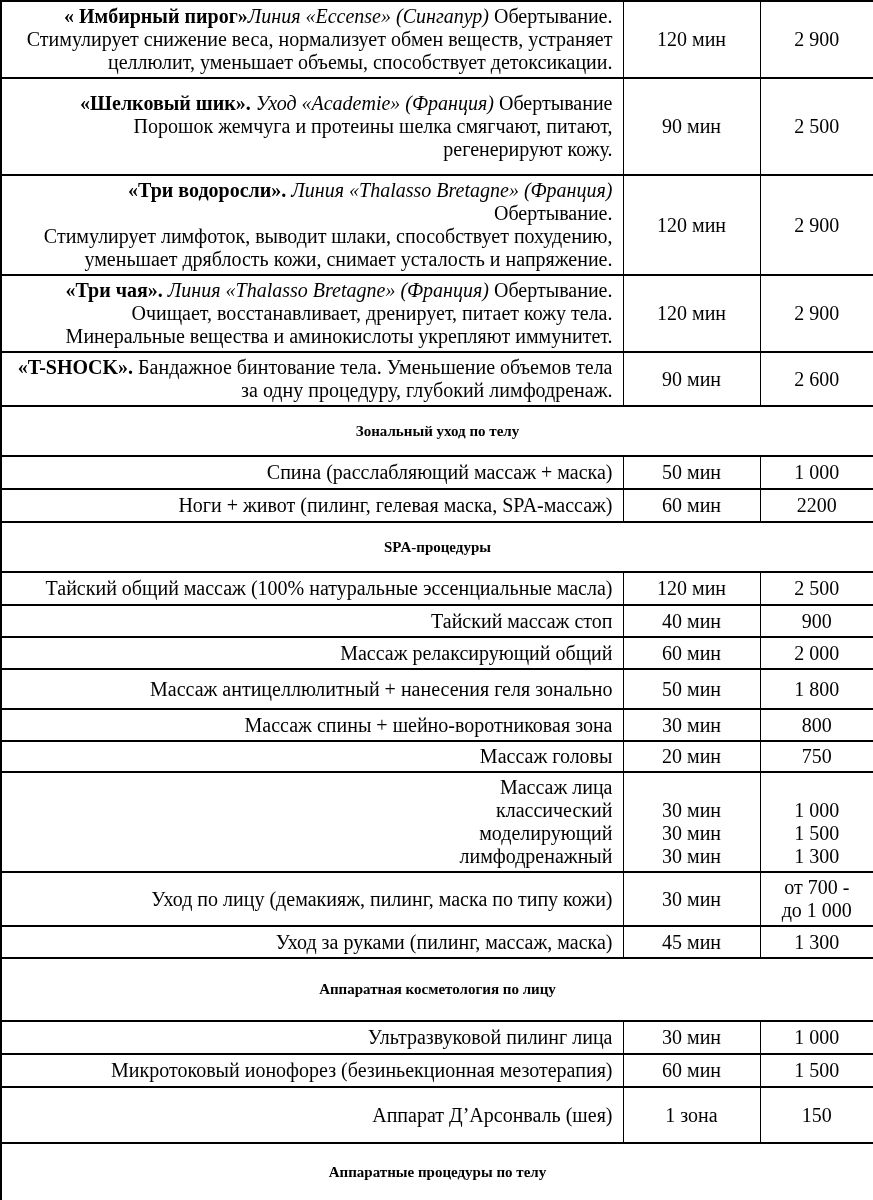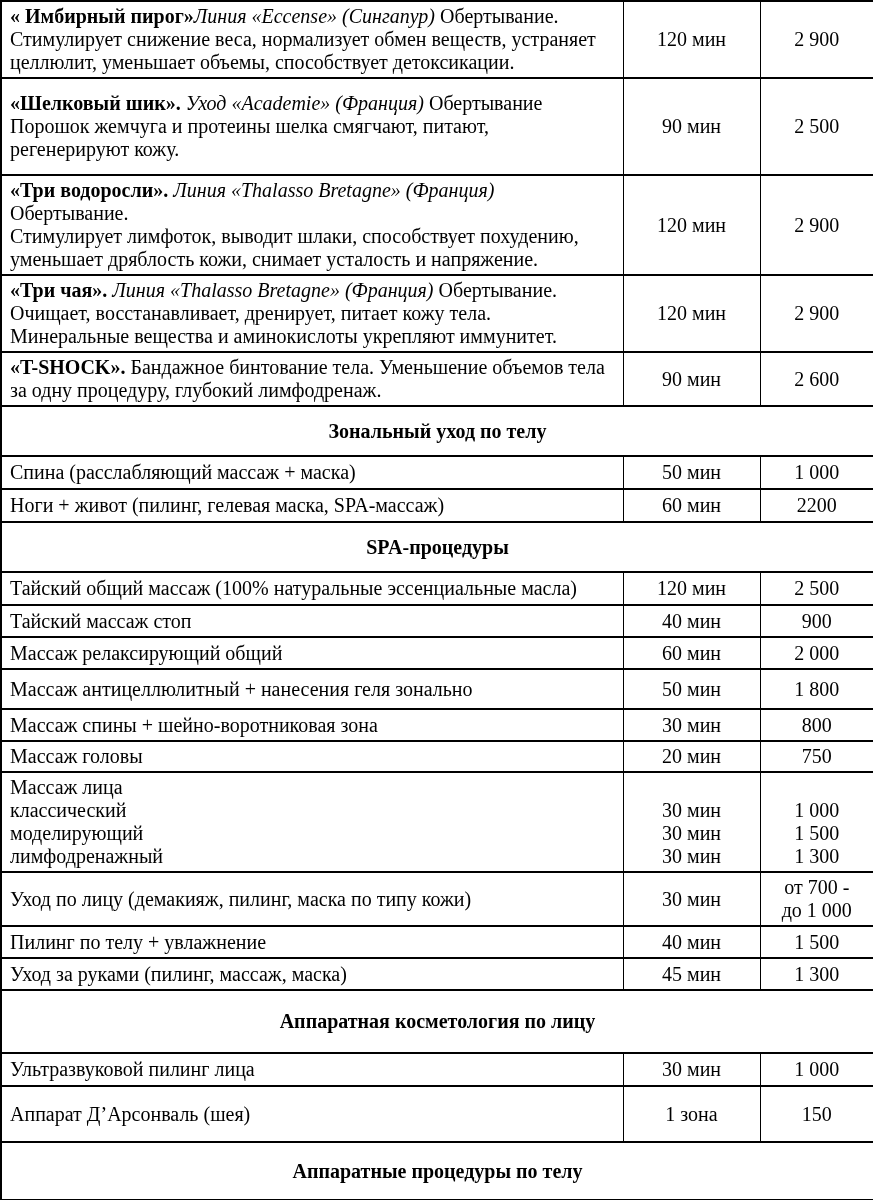--- a/index.html
+++ b/index.html
@@ -29,35 +29,35 @@
     border-bottom: 2px solid #000000;
     border-left: 1px solid #000000;
     border-right: 1px solid #000000;
     vertical-align: middle;
     font-size: 20px;
     line-height: 23px;
     padding: 3px 6px;
     overflow: hidden;
   }
   td.service-name-cell {
-    text-align: left;
+    text-align: right;
     padding-left: 8px;
     padding-right: 10px;
     white-space: pre-line;
   }
   td.duration-cell, td.price-cell {
     text-align: center;
   }
   .seg-b { font-weight: bold; }
   .seg-i { font-style: italic; }
   .ln { min-height: 23px; line-height: 23px; }
   tr.section-header-row td {
     text-align: center;
     font-weight: bold;
-    font-size: 20px;
+    font-size: 15px;
   }
 </style>
 </head>
 <body>
 
 <div class="page">
   <table class="price-table">
     <colgroup id="cols">
         <col style="width: 622px;">
         <col style="width: 137px;">
@@ -215,47 +215,47 @@
           <td class="service-name-cell"><span class="seg-n">Уход по лицу (демакияж, пилинг, маска по типу кожи)</span></td>
           <td class="duration-cell">
             <div class="ln">30 мин</div>
           </td>
           <td class="price-cell">
             <div class="ln">от 700 -</div>
             <div class="ln">до 1 000</div>
           </td>
         </tr>
         <tr style="height: 32px;">
-          <td class="service-name-cell"><span class="seg-n">Пилинг по телу + увлажнение</span></td>
-          <td class="duration-cell">
-            <div class="ln">40 мин</div>
-          </td>
-          <td class="price-cell">
-            <div class="ln">1 500</div>
-          </td>
-        </tr>
-        <tr style="height: 32px;">
           <td class="service-name-cell"><span class="seg-n">Уход за руками (пилинг, массаж, маска)</span></td>
           <td class="duration-cell">
             <div class="ln">45 мин</div>
           </td>
           <td class="price-cell">
             <div class="ln">1 300</div>
           </td>
         </tr>
         <tr class="section-header-row">
           <td colspan="3" class="section-header-cell" style="height: 55px;">Аппаратная косметология по лицу</td>
         </tr>
         <tr style="height: 33px; margin-left: 19px;">
           <td class="service-name-cell"><span class="seg-n">Ультразвуковой пилинг лица</span></td>
           <td class="duration-cell">
             <div class="ln">30 мин</div>
           </td>
           <td class="price-cell">
             <div class="ln">1 000</div>
+          </td>
+        </tr>
+        <tr style="height: 33px;">
+          <td class="service-name-cell"><span class="seg-n">Микротоковый ионофорез (безиньекционная мезотерапия)</span></td>
+          <td class="duration-cell">
+            <div class="ln">60 мин</div>
+          </td>
+          <td class="price-cell">
+            <div class="ln">1 500</div>
           </td>
         </tr>
         <tr style="height: 56px;">
           <td class="service-name-cell"><span class="seg-n">Аппарат Д’Арсонваль (шея)</span></td>
           <td class="duration-cell">
             <div class="ln">1 зона</div>
           </td>
           <td class="price-cell">
             <div class="ln">150</div>
           </td>

